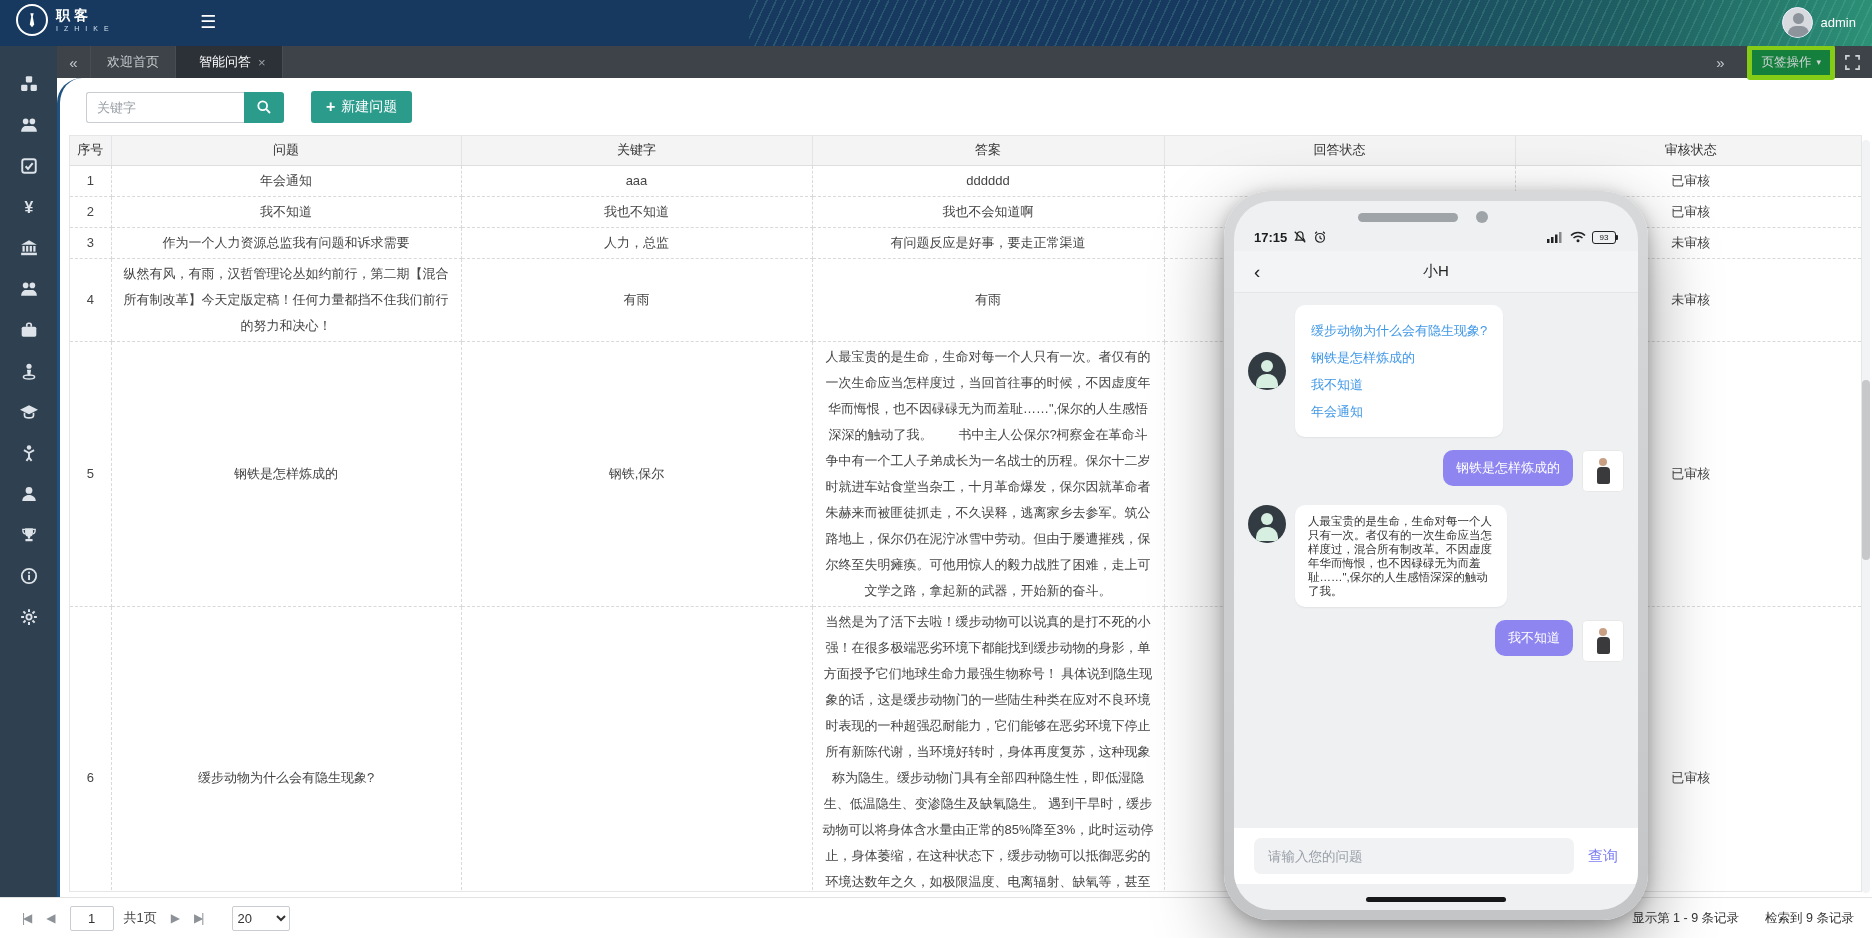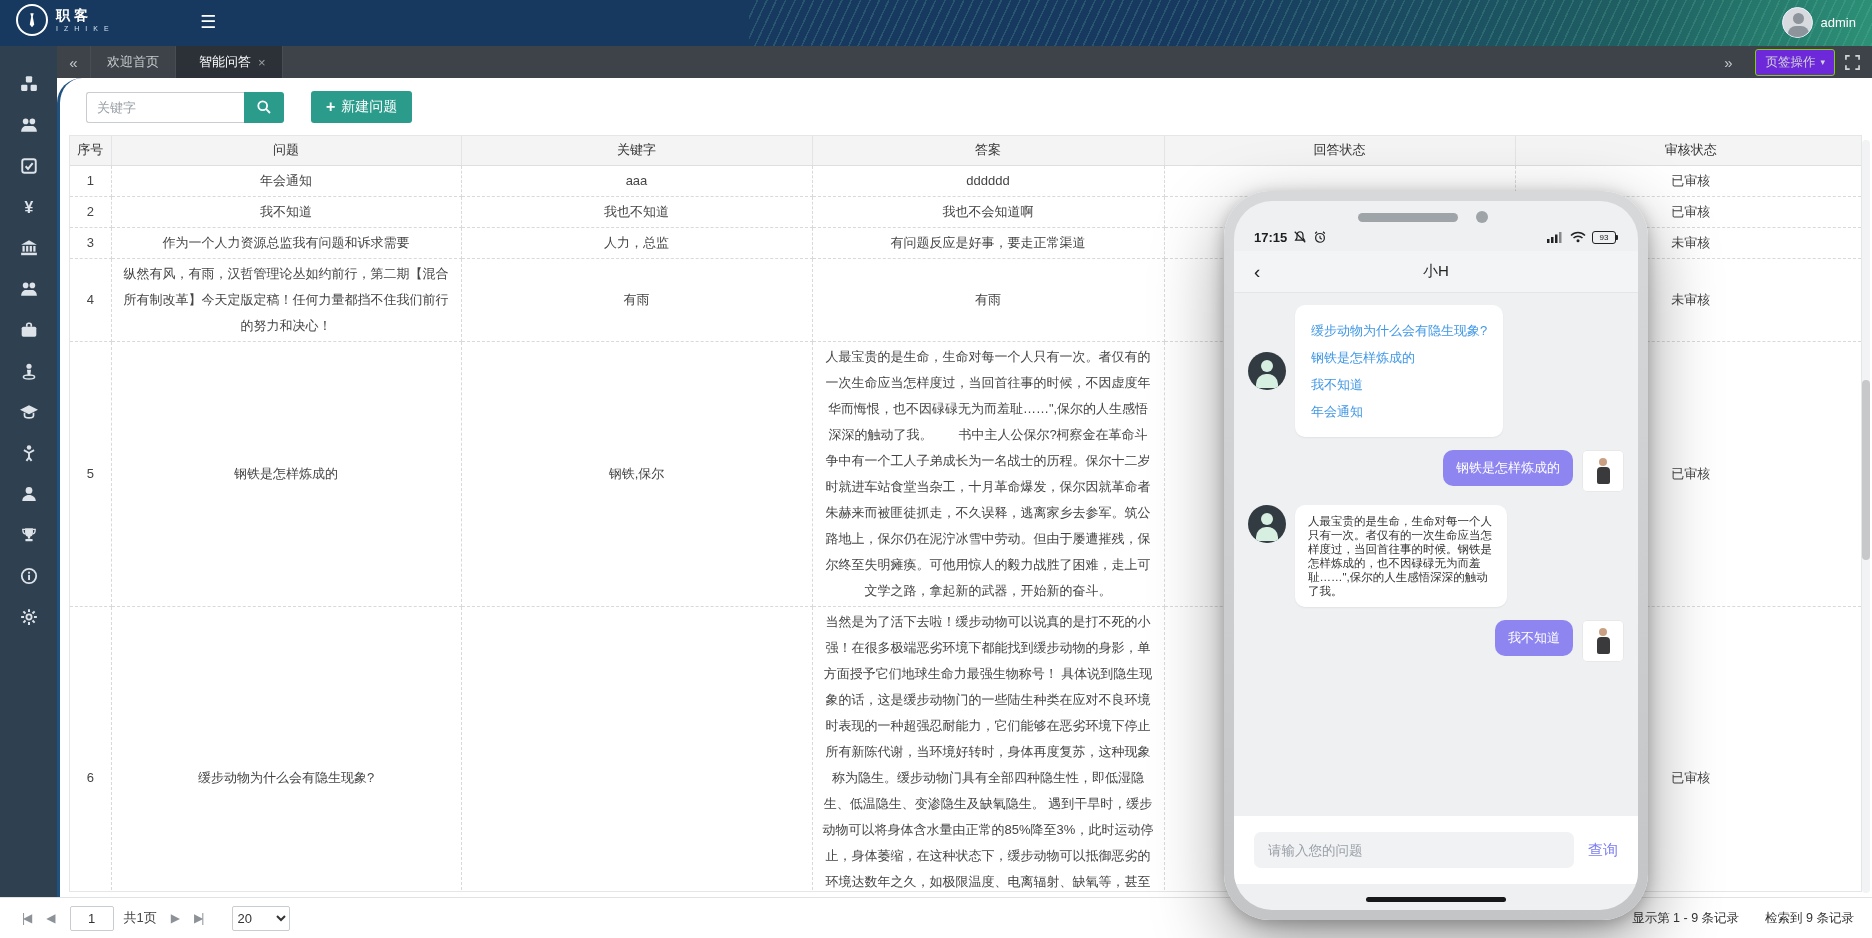--- a/index.html
+++ b/index.html
@@ -26,21 +26,21 @@
   .header-username { color:#fff; font-size:13px; }
 
   
   .tab-bar { position:absolute; left:57px; top:46px; right:0; height:32px; background:#3d4349; display:flex; align-items:stretch; z-index:25; }
   .tab-arrow { width:34px; display:flex; align-items:center; justify-content:center; color:#c6cacd; font-size:15px; cursor:pointer; border-right:1px solid #474d53; }
   .tab { display:flex; align-items:center; gap:7px; padding:0 16px; font-size:13px; color:#c6cacd; cursor:pointer; border-right:1px solid #474d53; }
   .tab.active { background:#2c3137; color:#fff;padding-left:23px; }
   .tab .close { color:#9aa0a6; font-size:13px; }
   .tab-bar .spacer { flex:1; }
   .tabbar-right { display:flex; align-items:center; gap:10px; padding-right:12px; }
-  .tab-actions-btn { border:1px solid #84cc16; border-radius:3px; color:#d2d5d8; font-size:12.5px; padding:4px 9px; cursor:pointer; background:#6d28d9; display:flex; align-items:center; gap:5px; }
+  .tab-actions-btn { border:5px solid #84cc16; border-radius:3px; color:#d2d5d8; font-size:12.5px; padding:4px 9px; cursor:pointer; background:#15803d; display:flex; align-items:center; gap:5px; }
   .fullscreen-ico { width:15px; height:15px; cursor:pointer; }
 
   
   .sidebar { position:absolute; left:0; top:46px; bottom:0; width:57px; background:#2f4050; z-index:20; display:flex; flex-direction:column; align-items:center; padding-top:28px; gap:21px; }
   .side-item { width:34px; height:20px; display:flex; align-items:center; justify-content:center; cursor:pointer; }
   .side-item svg { width:18px; height:18px; }
 
   
   .content { position:absolute; left:57px; top:78px; right:0; bottom:0; background:#fff; border-left:3px solid #20527f;border-radius:25px; }
   .toolbar { padding:13px 0 10px 26px; display:flex; align-items:center; }
@@ -95,21 +95,21 @@
   .user-avatar { width:42px; height:42px; border-radius:5px; background:#fff; flex:0 0 auto; display:flex; align-items:center; justify-content:center; flex-direction:column; box-shadow:0 0 0 1px #e8e8e8 inset; }
   .user-avatar .fig-head { width:8px; height:8px; border-radius:50%; background:#c9a083; }
   .user-avatar .fig-body { width:13px; height:17px; border-radius:4px 4px 2px 2px; background:#3a3a3c; margin-top:1px; }
   .bubble { border-radius:10px; padding:9px 13px; max-width:262px; }
   .bubble.bot { background:#fff; color:#333; box-shadow:0 1px 2px rgba(0,0,0,.06); }
   .bubble.user { background:#8e85f0; color:#fff; font-size:13px; line-height:18px; }
   .bubble.links { font-size:13px; line-height:27px; padding:12px 16px; }
   .bubble.links .sug { display:block; color:#3f97e6; cursor:pointer; white-space:nowrap; }
   .bubble.longtext { font-size:11.5px; line-height:14px; max-width:212px; }
   .bubble.longtext p + p { margin-top:2px; text-indent:14px; }
-  .phone-input-bar { position:absolute; left:0; right:0; bottom:26px; height:68px; background:#fff; display:flex; align-items:center; padding:0 20px; gap:14px; }
+  .phone-input-bar { position:absolute; left:0; right:0; bottom:26px; height:56px; background:#fff; display:flex; align-items:center; padding:0 20px; gap:14px; }
   .phone-input { flex:1; height:36px; background:#f1f2f4; border:none; border-radius:7px; padding:0 14px; font-size:13.5px; color:#333; outline:none; font-family:inherit; }
   .phone-input::placeholder { color:#9aa0a8; }
   .query-btn { background:none; border:none; color:#7b7df2; font-size:15px; cursor:pointer; font-family:inherit; }
   .home-indicator { position:absolute; left:50%; transform:translateX(-50%); bottom:8px; width:140px; height:5px; border-radius:3px; background:#17181a; }
 </style>
 </head>
 <body>
 
 <div class="app-header">
   <div class="decor"></div>
@@ -413,21 +413,21 @@
         <div class="msg-row user">
           <div class="bubble user">钢铁是怎样炼成的</div>
           <div class="user-avatar">
             <div class="fig-head"></div>
             <div class="fig-body"></div>
           </div>
         </div>
         <div class="msg-row bot">
           <div class="bot-avatar"></div>
           <div class="bubble bot longtext">
-            <p>人最宝贵的是生命，生命对每一个人只有一次。者仅有的一次生命应当怎样度过，当回首往事的时候。钢铁是怎样炼成的，也不因碌碌无为而羞耻……",保尔的人生感悟深深的触动了我。</p>
+            <p>人最宝贵的是生命，生命对每一个人只有一次。者仅有的一次生命应当怎样度过，混合所有制改革。不因虚度年华而悔恨，也不因碌碌无为而羞耻……",保尔的人生感悟深深的触动了我。</p>
           </div>
         </div>
         <div class="msg-row user">
           <div class="bubble user">我不知道</div>
           <div class="user-avatar">
             <div class="fig-head"></div>
             <div class="fig-body"></div>
           </div>
         </div>
       </div>

